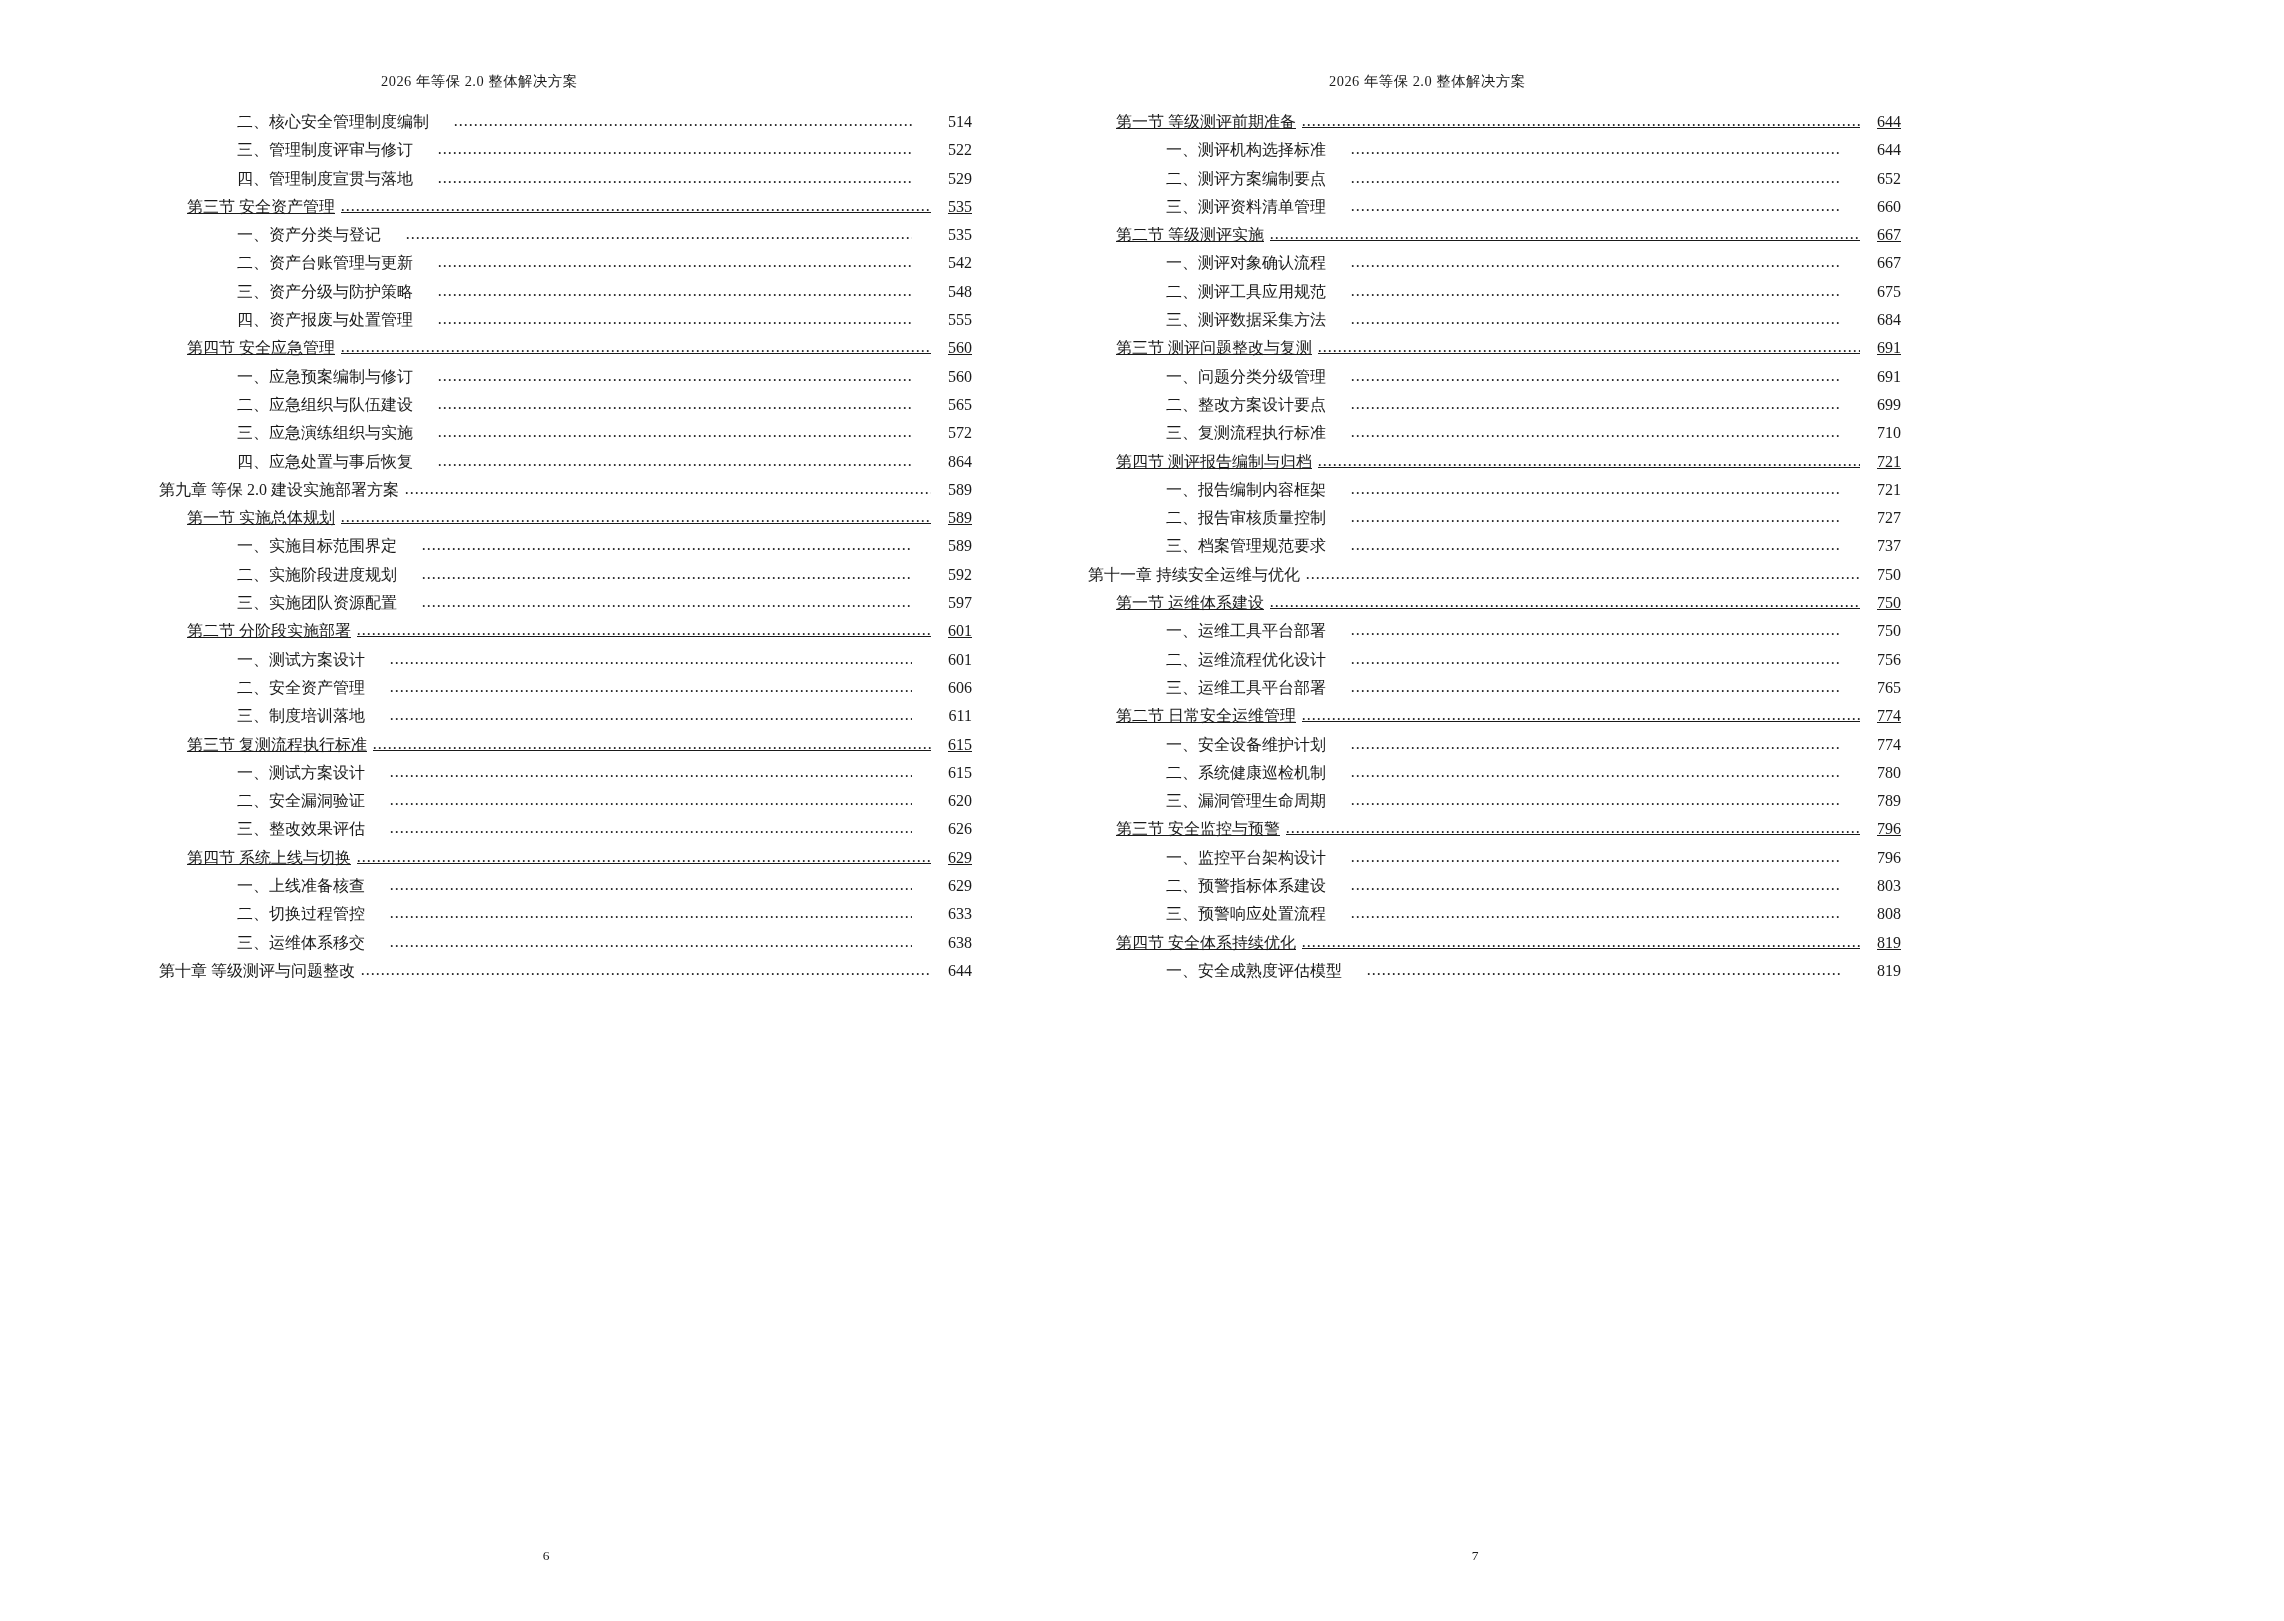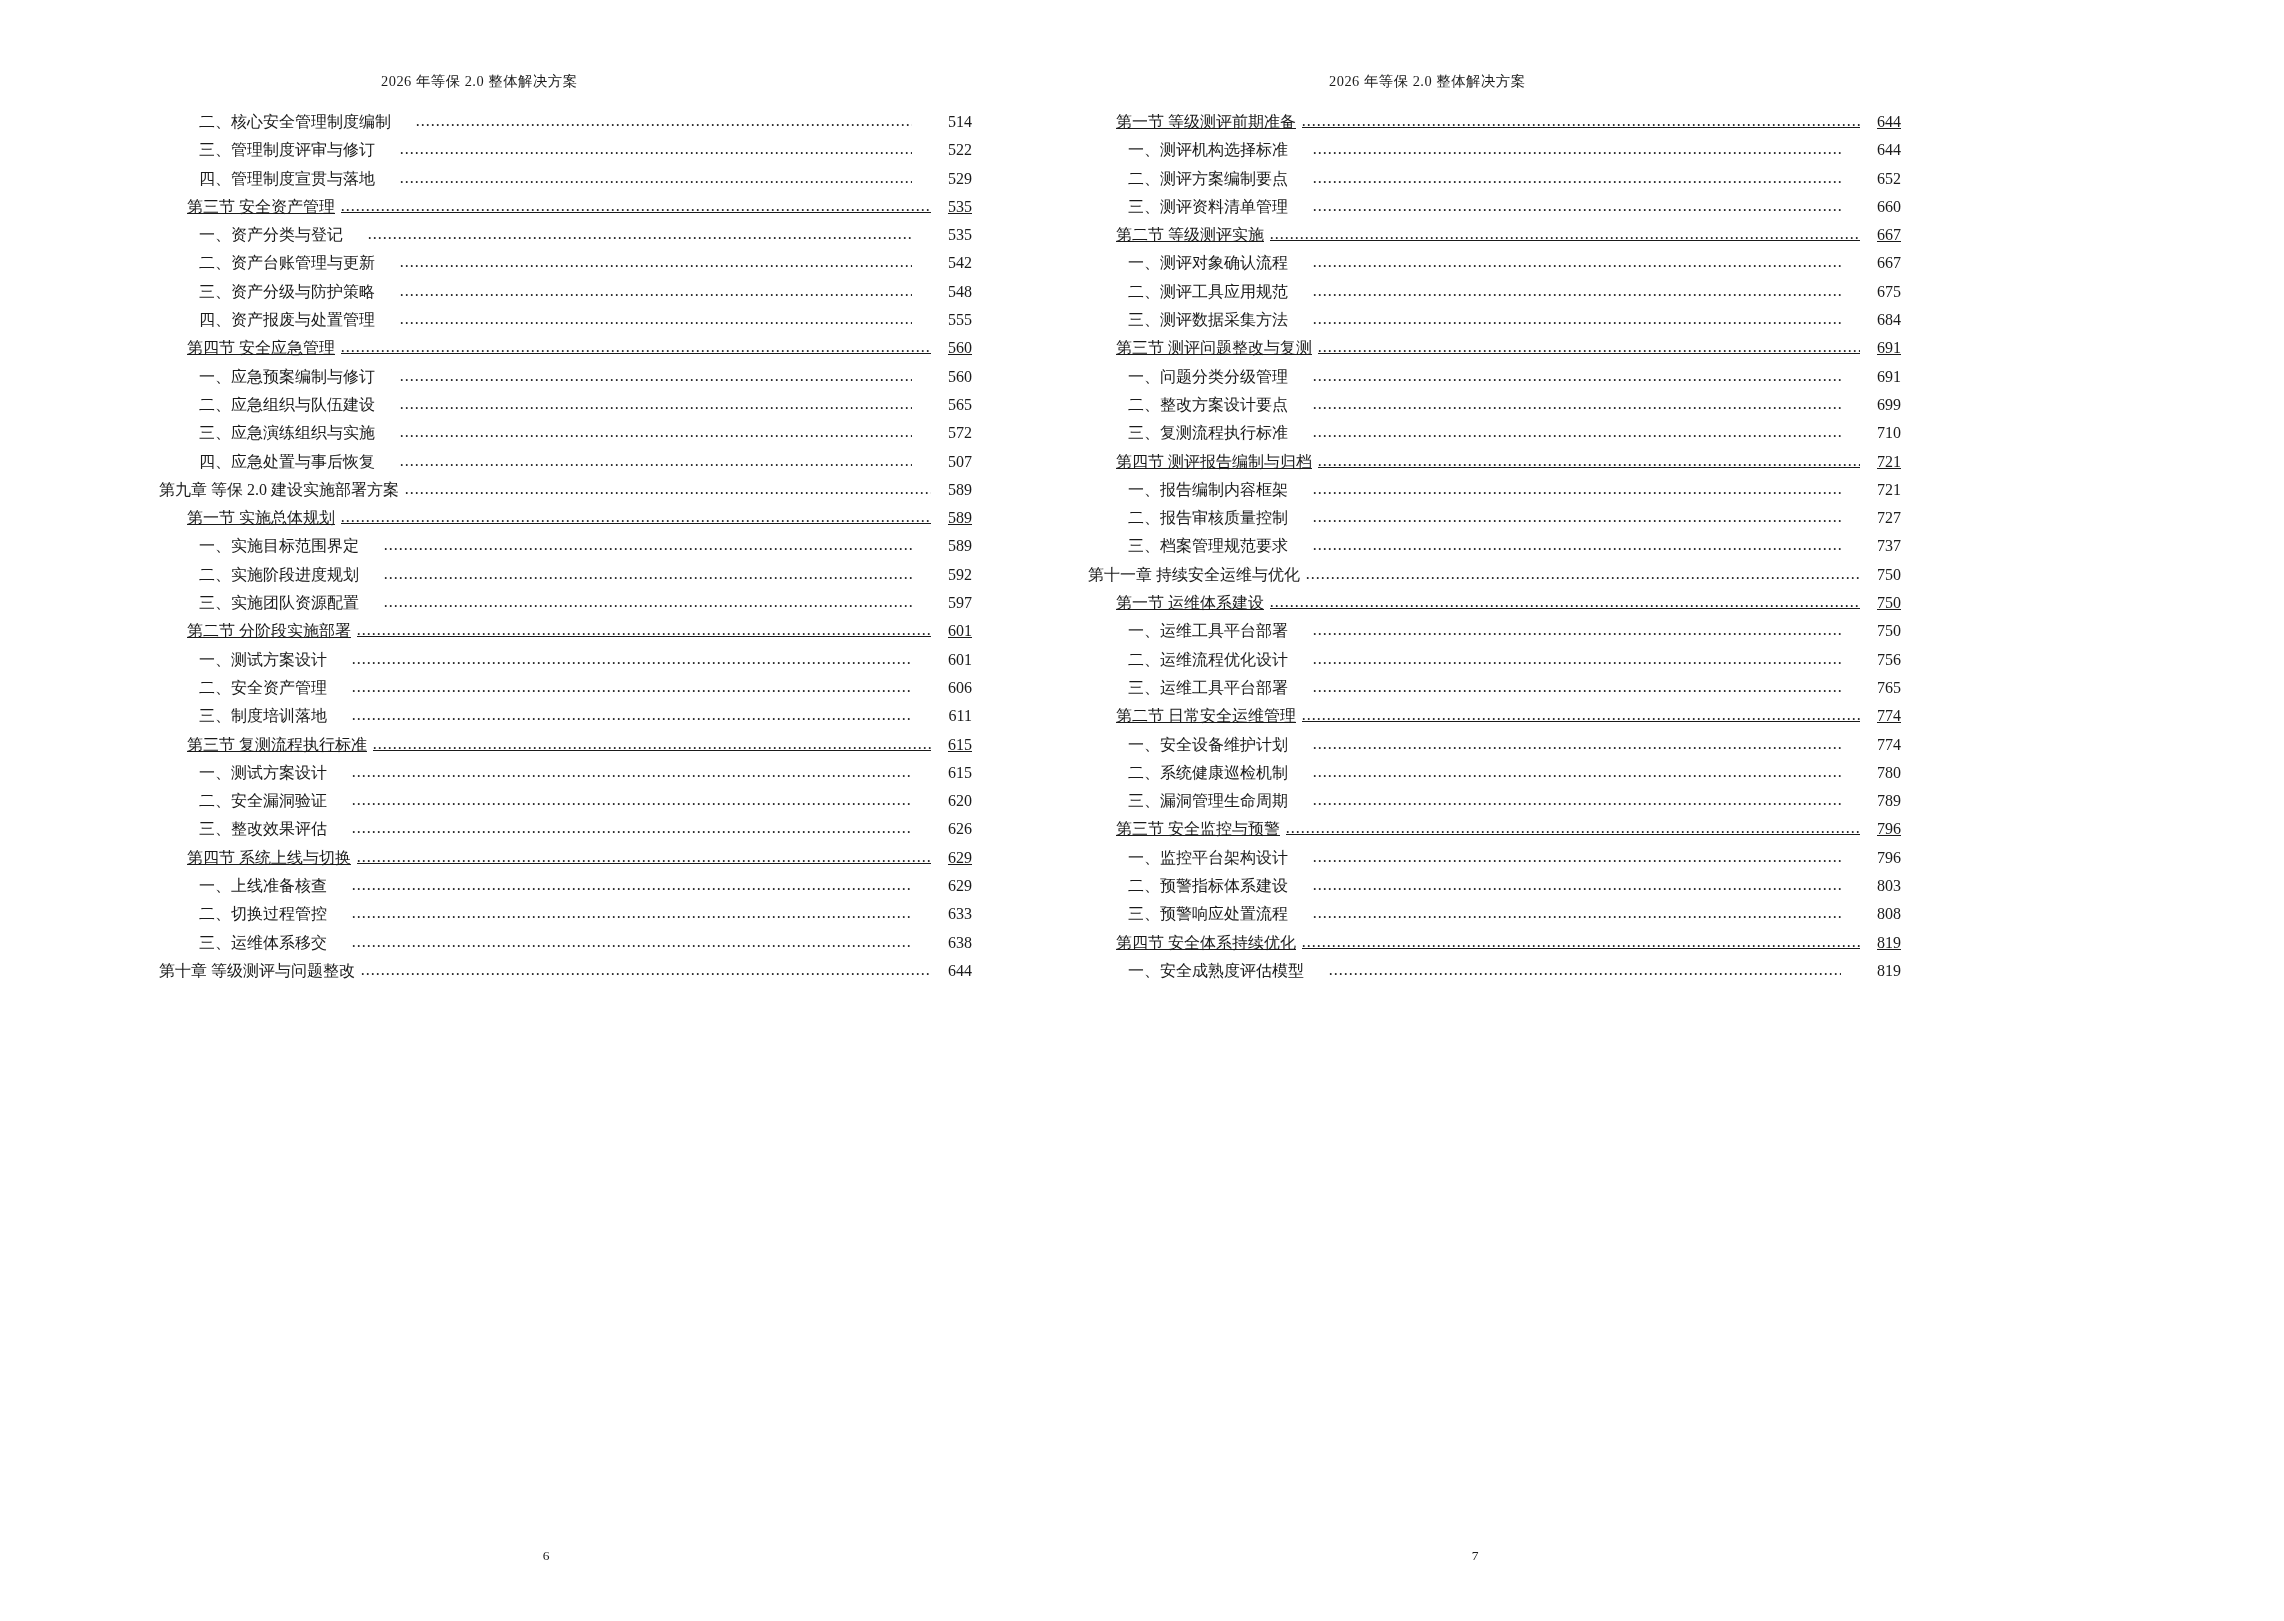--- a/index.html
+++ b/index.html
@@ -81,21 +81,21 @@
   .toc-entry .pagenum {
     flex: 0 0 auto;
     padding-left: 6.7px;
     text-align: right;
     min-width: 34px;
     font-family: "Liberation Serif", "DejaVu Serif", serif;
   }
   
   .lvl-chapter { margin-left: 0px; }
   .lvl-section { margin-left: 28px; text-decoration: underline; }
-  .lvl-sub     { margin-left: 40px; gap: 19px; }
+  .lvl-sub     { margin-left: 78px; gap: 19px; }
 
   .page-number {
     text-align: center;
     font-size: 13.5px;
     margin-top: 14.4px;
   }
   .page.left .page-number { padding-right: 39px; }
   .page.right .page-number { padding-right: 39px; }
 </style>
 </head>
@@ -162,21 +162,21 @@
           <span class="pagenum">565</span>
         </div>
         <div class="toc-entry lvl-sub">
           <span class="title">三、应急演练组织与实施</span>
           <span class="leader"></span>
           <span class="pagenum">572</span>
         </div>
         <div class="toc-entry lvl-sub">
           <span class="title">四、应急处置与事后恢复</span>
           <span class="leader"></span>
-          <span class="pagenum">507</span>
+          <span class="pagenum">864</span>
         </div>
         <div class="toc-entry lvl-chapter">
           <span class="title">第九章 等保 2.0 建设实施部署方案</span>
           <span class="leader"></span>
           <span class="pagenum">589</span>
         </div>
         <div class="toc-entry lvl-section">
           <span class="title">第一节 实施总体规划</span>
           <span class="leader"></span>
           <span class="pagenum">589</span>

